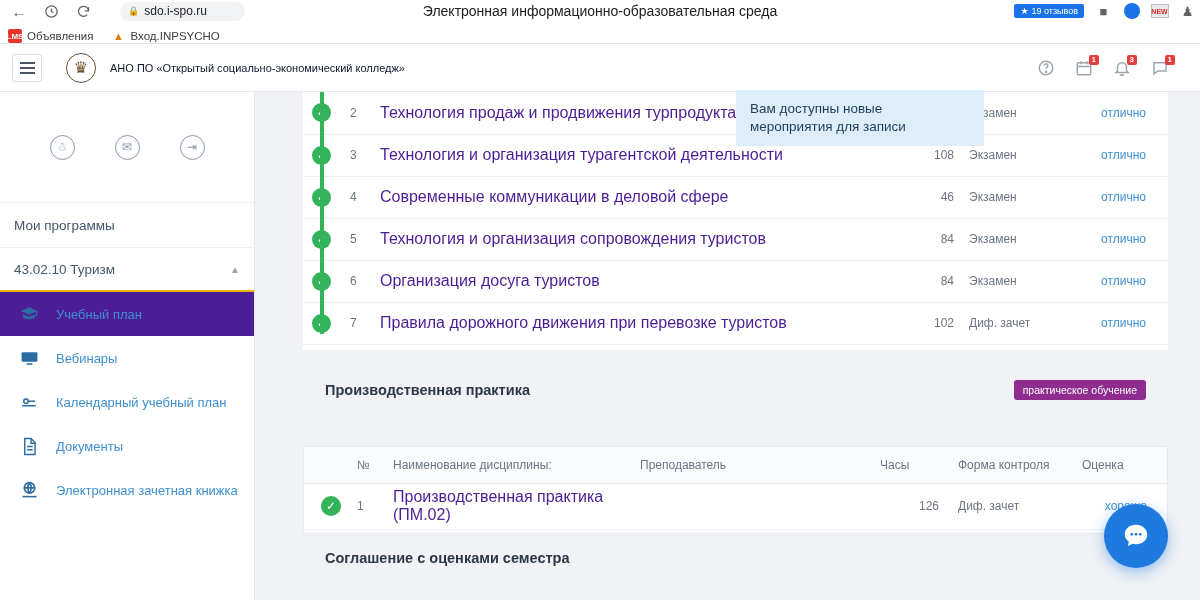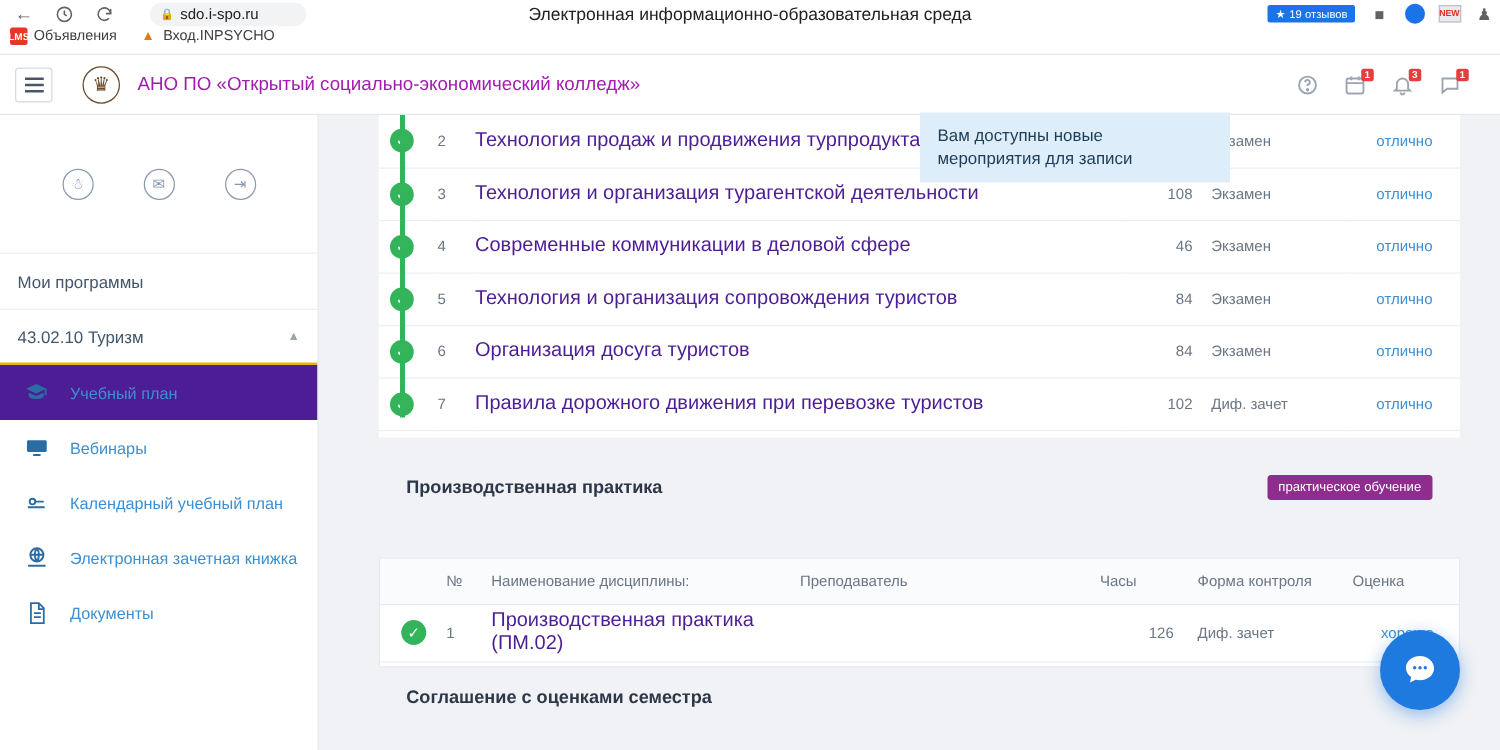--- a/index.html
+++ b/index.html
@@ -44,21 +44,21 @@
     display: flex; align-items: center; gap: 3px;
   }
   .ico-sm { width: 17px; height: 17px; display: flex; align-items: center; justify-content: center; font-size: 13px; color: #5f6368; }
   .circle-blue { width: 16px; height: 16px; border-radius: 50%; background: #1a73e8; display:inline-block; }
   .mini-img { width: 18px; height: 14px; background: #e8eaed; border: 1px solid #bdc1c6; display: flex; align-items: center; justify-content: center; font-size: 7px; color: #d93025; font-weight: bold; }
 
   
   .bookmarks {
     position: absolute; top: 22px; left: 0; width: 1200px; height: 22px;
     background: #ffffff; border-bottom: 1px solid #e6e6e6;
-    display: flex; align-items: flex-start; gap: 18px; padding-left: 8px;
+    display: flex; align-items: flex-end; gap: 18px; padding-left: 8px;
   }
   .bm { display: flex; align-items: center; gap: 5px; font-size: 11.5px; color: #3c4043; }
   .bm-fav { width: 14px; height: 14px; display: flex; align-items: center; justify-content: center; font-size: 8px; font-weight: bold; border-radius: 2px; }
   .fav-red { background: #e8352a; color: #fff; }
   .fav-orange { color: #e07b1a; font-size: 11px; }
 
   
   .site-header {
     position: absolute; top: 44px; left: 0; width: 1200px; height: 48px;
     background: #ffffff; border-bottom: 1px solid #e4e7ec;
@@ -69,21 +69,21 @@
     margin-left: 12px; width: 30px; height: 28px;
     border: 1px solid #d4d9e2; border-radius: 3px; background: #fff;
     display: flex; flex-direction: column; justify-content: center; align-items: center; gap: 3px;
   }
   .burger span { display: block; width: 15px; height: 2px; background: #4a5568; }
   .college-logo {
     margin-left: 24px; width: 30px; height: 30px; border-radius: 50%;
     border: 1.5px solid #6b4b2a; display: flex; align-items: center; justify-content: center;
     font-size: 16px; color: #6b4b2a;
   }
-  .college-name { margin-left: 14px; font-size: 15px; color: #a21caf; }
+  .college-name { margin-left: 14px; font-size: 11px; color: #0f172a; }
   .header-icons { margin-left: auto; display: flex; align-items: center; gap: 18px; padding-right: 30px; }
   .hicon { position: relative; width: 20px; height: 20px; display: flex; align-items: center; justify-content: center; color: #9aa5b1; font-size: 16px; }
   .badge {
     position: absolute; top: -3px; right: -5px;
     background: #e53e3e; color: #fff; font-size: 8px; line-height: 1;
     border-radius: 2px; padding: 1px 3px; font-weight: bold;
   }
   .logout-ico { position: absolute; right: 8px; top: 58px; color: #27ae60; font-size: 19px; }
 
   
@@ -320,38 +320,38 @@
         <svg width="22" height="18" viewBox="0 0 24 24" fill="none" stroke="#2b6ca3" stroke-width="2">
             <path d="M3 17h18"></path>
             <circle cx="8" cy="11" r="3"></circle>
             <path d="M11 11h9"></path>
           </svg>
       </span>
       <span>Календарный учебный план</span>
     </div>
     <div class="sb-item">
       <span class="sb-ico">
+        <svg width="19" height="21" viewBox="0 0 24 24" fill="none" stroke="#2b6ca3" stroke-width="1.8">
+            <path d="M6 2h8l5 5v15H6z"></path>
+            <path d="M14 2v6h5"></path>
+            <path d="M9 12h7M9 16h7"></path>
+          </svg>
+      </span>
+      <span>Документы</span>
+    </div>
+    <div class="sb-item">
+      <span class="sb-ico">
         <svg width="21" height="21" viewBox="0 0 24 24" fill="none" stroke="#2b6ca3" stroke-width="1.8">
             <circle cx="12" cy="9" r="6"></circle>
             <path d="M6 9h12M12 3c2.5 3 2.5 9 0 12M12 3c-2.5 3-2.5 9 0 12"></path>
             <path d="M4 19h16"></path>
           </svg>
       </span>
       <span>Электронная зачетная книжка</span>
     </div>
-    <div class="sb-item">
-      <span class="sb-ico">
-        <svg width="19" height="21" viewBox="0 0 24 24" fill="none" stroke="#2b6ca3" stroke-width="1.8">
-            <path d="M6 2h8l5 5v15H6z"></path>
-            <path d="M14 2v6h5"></path>
-            <path d="M9 12h7M9 16h7"></path>
-          </svg>
-      </span>
-      <span>Документы</span>
-    </div>
   </div>
 
   <div class="main">
 
     <div class="content-card" style="top:0; height:258px;">
       <div class="rail" style="top:-10px; height:252px;"></div>
       <table class="disc">
         <tbody>
           <tr>
             <td class="c-check">

